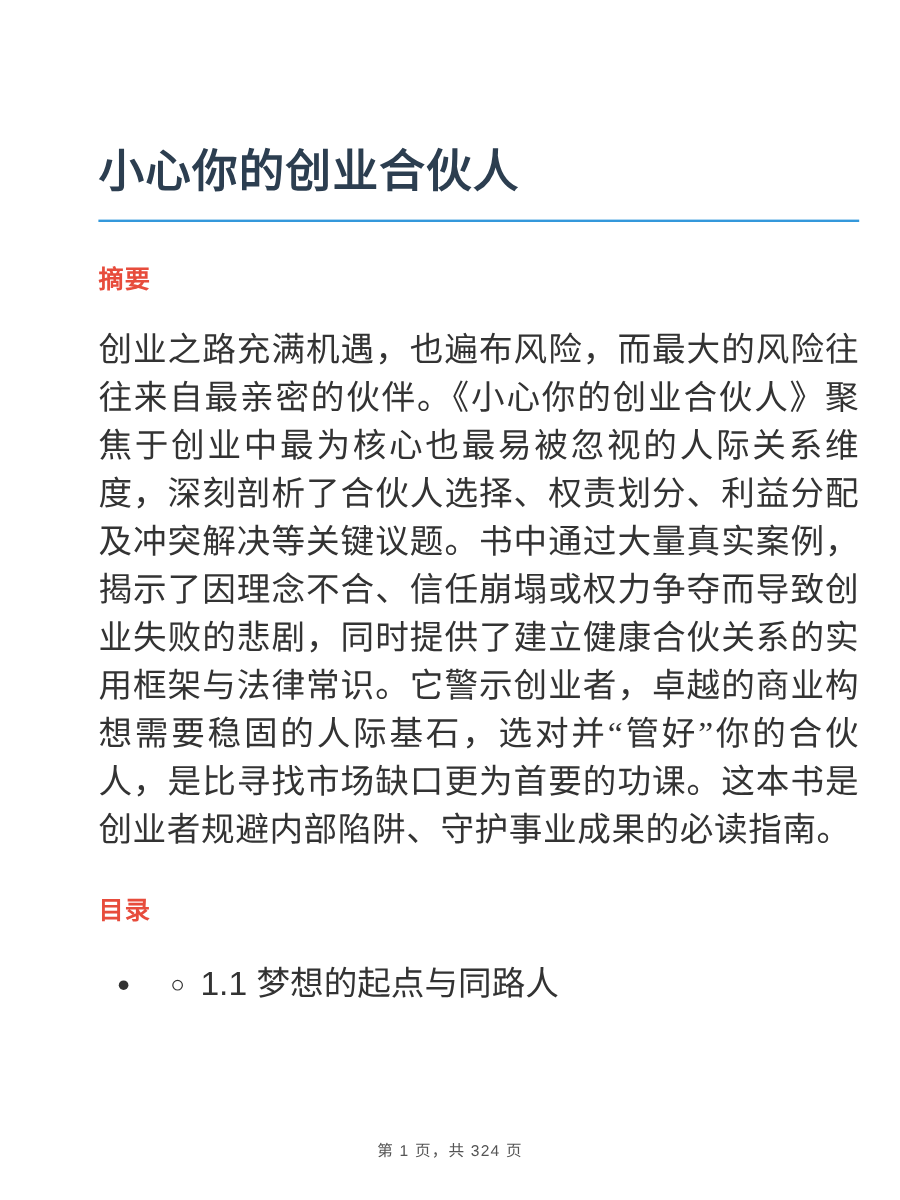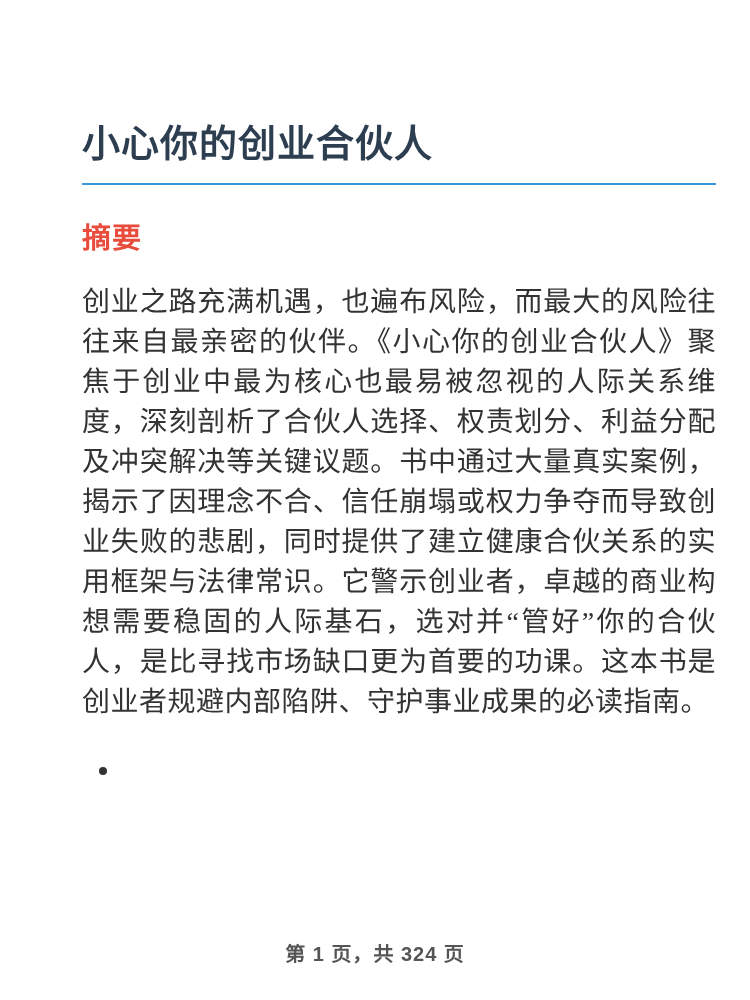--- a/index.html
+++ b/index.html
@@ -25,21 +25,21 @@
     margin: 0;
     font-size: 38px;
     line-height: 1.16;
     font-weight: 700;
     color: #2c3e50;
     border-bottom: 2px solid #3498db;
     padding-bottom: 17px;
     letter-spacing: 1px;
   }
   .section-heading {
-    font-size: 29px;
+    font-size: 21px;
     line-height: 1.15;
     font-weight: 700;
     color: #e74c3c;
     margin: 37px 0 0 0;
     letter-spacing: 1px;
   }
   .abstract-text {
     margin: 27px 0 0 0;
     font-size: 28px;
     line-height: 40px;
@@ -69,38 +69,43 @@
   }
   li.toc-item::marker, li.toc-subitem::marker {
     color: #333333;
   }
   .page-footer {
     position: absolute;
     left: 0;
     right: 0;
     bottom: 33px;
     text-align: center;
-    font-size: 20px;
+    font-size: 13px;
     color: #555555;
     letter-spacing: 1px;
-    font-weight: bold;
   }
 </style>
 </head>
 <body>
 
 <div class="page">
 
   <h1 class="doc-title">小心你的创业合伙人</h1>
 
   <h2 class="section-heading">摘要</h2>
 
   <p class="abstract-text">创业之路充满机遇，也遍布风险，而最大的风险往往来自最亲密的伙伴。《小心你的创业合伙人》聚焦于创业中最为核心也最易被忽视的人际关系维度，深刻剖析了合伙人选择、权责划分、利益分配及冲突解决等关键议题。书中通过大量真实案例，揭示了因理念不合、信任崩塌或权力争夺而导致创业失败的悲剧，同时提供了建立健康合伙关系的实用框架与法律常识。它警示创业者，卓越的商业构想需要稳固的人际基石，选对并“管好”你的合伙人，是比寻找市场缺口更为首要的功课。这本书是创业者规避内部陷阱、守护事业成果的必读指南。</p>
 
+  <h2 class="section-heading toc-heading">目录</h2>
 
   <ul class="toc-list">
     <li class="toc-item">
+      <ul class="toc-sublist">
+        <li class="toc-subitem">
+          <span>1.1 梦想的起点与同路人</span>
+        </li>
+      </ul>
     </li>
   </ul>
 
   <div class="page-footer">第 1 页，共 324 页</div>
 
 </div>
 
 </body></html>

